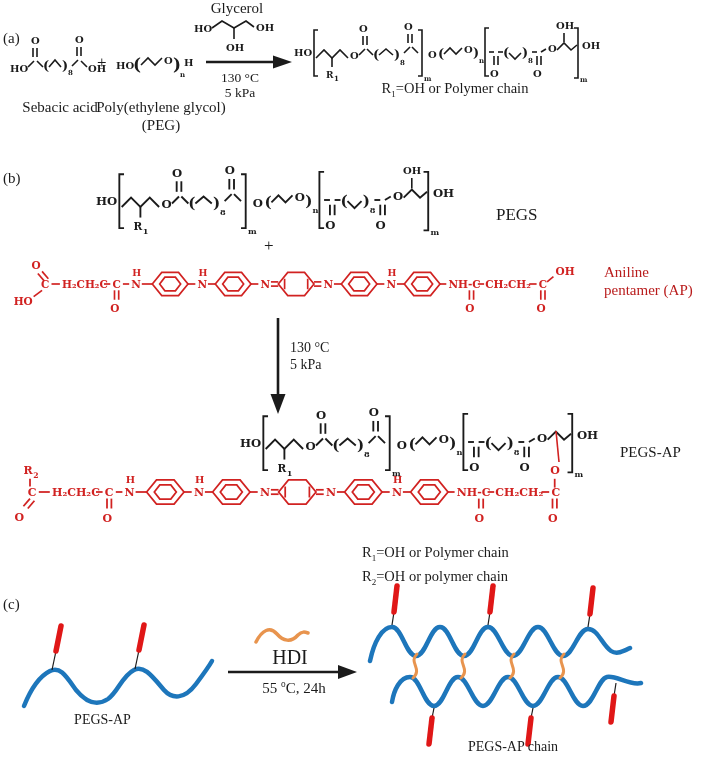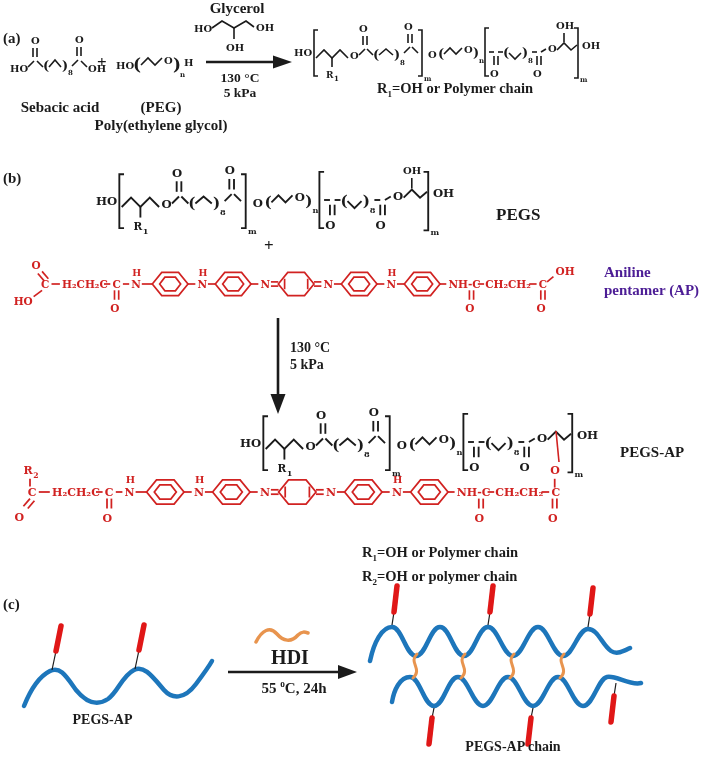--- a/index.html
+++ b/index.html
@@ -1,20 +1,20 @@
 <!DOCTYPE html>
 <html><head>
 <meta charset="utf-8">
 <style>
   html,body{margin:0;padding:0;}
   body{width:705px;height:760px;background:#ffffff;position:relative;
        font-family:"Liberation Serif",serif;overflow:hidden;}
-  .lbl{position:absolute;font-weight:bold;color:#1b1b1b;white-space:nowrap;}
+  .lbl{position:absolute;font-weight:normal;color:#1b1b1b;white-space:nowrap;}
   .ctr{text-align:center;}
-  .red-text{color:#4c1d95;}
+  .red-text{color:#b91c1c;}
   sub{font-size:0.62em;}
   sup{font-size:0.62em;}
   svg.scheme{position:absolute;left:0;top:0;}
   .struct{stroke-width:1.6;}
   .struct text{stroke:none;font-family:"DejaVu Serif",serif;font-weight:bold;}
   .struct path,.struct polyline,.struct polygon,.struct line{fill:none;}
   .blk{stroke:#1b1b1b;fill:#1b1b1b;}
   .red{stroke:#d12221;fill:#d12221;}
   .t10{font-size:10px}.t9{font-size:9px}.t7{font-size:7px}.t13{font-size:13px}
 </style>
@@ -603,22 +603,22 @@
 
 <div class="lbl" style="left:3px;top:30px;font-size:15px">(a)</div>
 <div class="lbl ctr" style="left:192px;top:0px;width:90px;font-size:15px">Glycerol</div>
 <div class="lbl" style="left:97px;top:53px;font-size:17px">+</div>
 <div class="lbl ctr" style="left:204px;top:70px;width:72px;font-size:13.5px;line-height:15px">
   <div>130 °C</div>
   <div>5 kPa</div>
 </div>
 <div class="lbl ctr" style="left:0px;top:99px;width:120px;font-size:15px">Sebacic acid</div>
 <div class="lbl ctr" style="left:90px;top:99px;width:142px;font-size:15px;line-height:17.5px">
+  <div>Poly(ethylene glycol)</div>
   <div>(PEG)</div>
-  <div>Poly(ethylene glycol)</div>
 </div>
 <div class="lbl ctr" style="left:288px;top:79px;width:334px;font-size:14.5px;line-height:18px">
   <div><span>R</span><sub>1</sub><span>=OH or Polymer chain</span></div>
 </div>
 
 <div class="lbl" style="left:3px;top:170px;font-size:15px">(b)</div>
 <div class="lbl" style="left:496px;top:205px;font-size:17px">PEGS</div>
 <div class="lbl" style="left:264px;top:236px;font-size:17px">+</div>
 <div class="lbl red-text" style="left:604px;top:264px;font-size:15px;line-height:17.5px">
   <div>Aniline</div>

